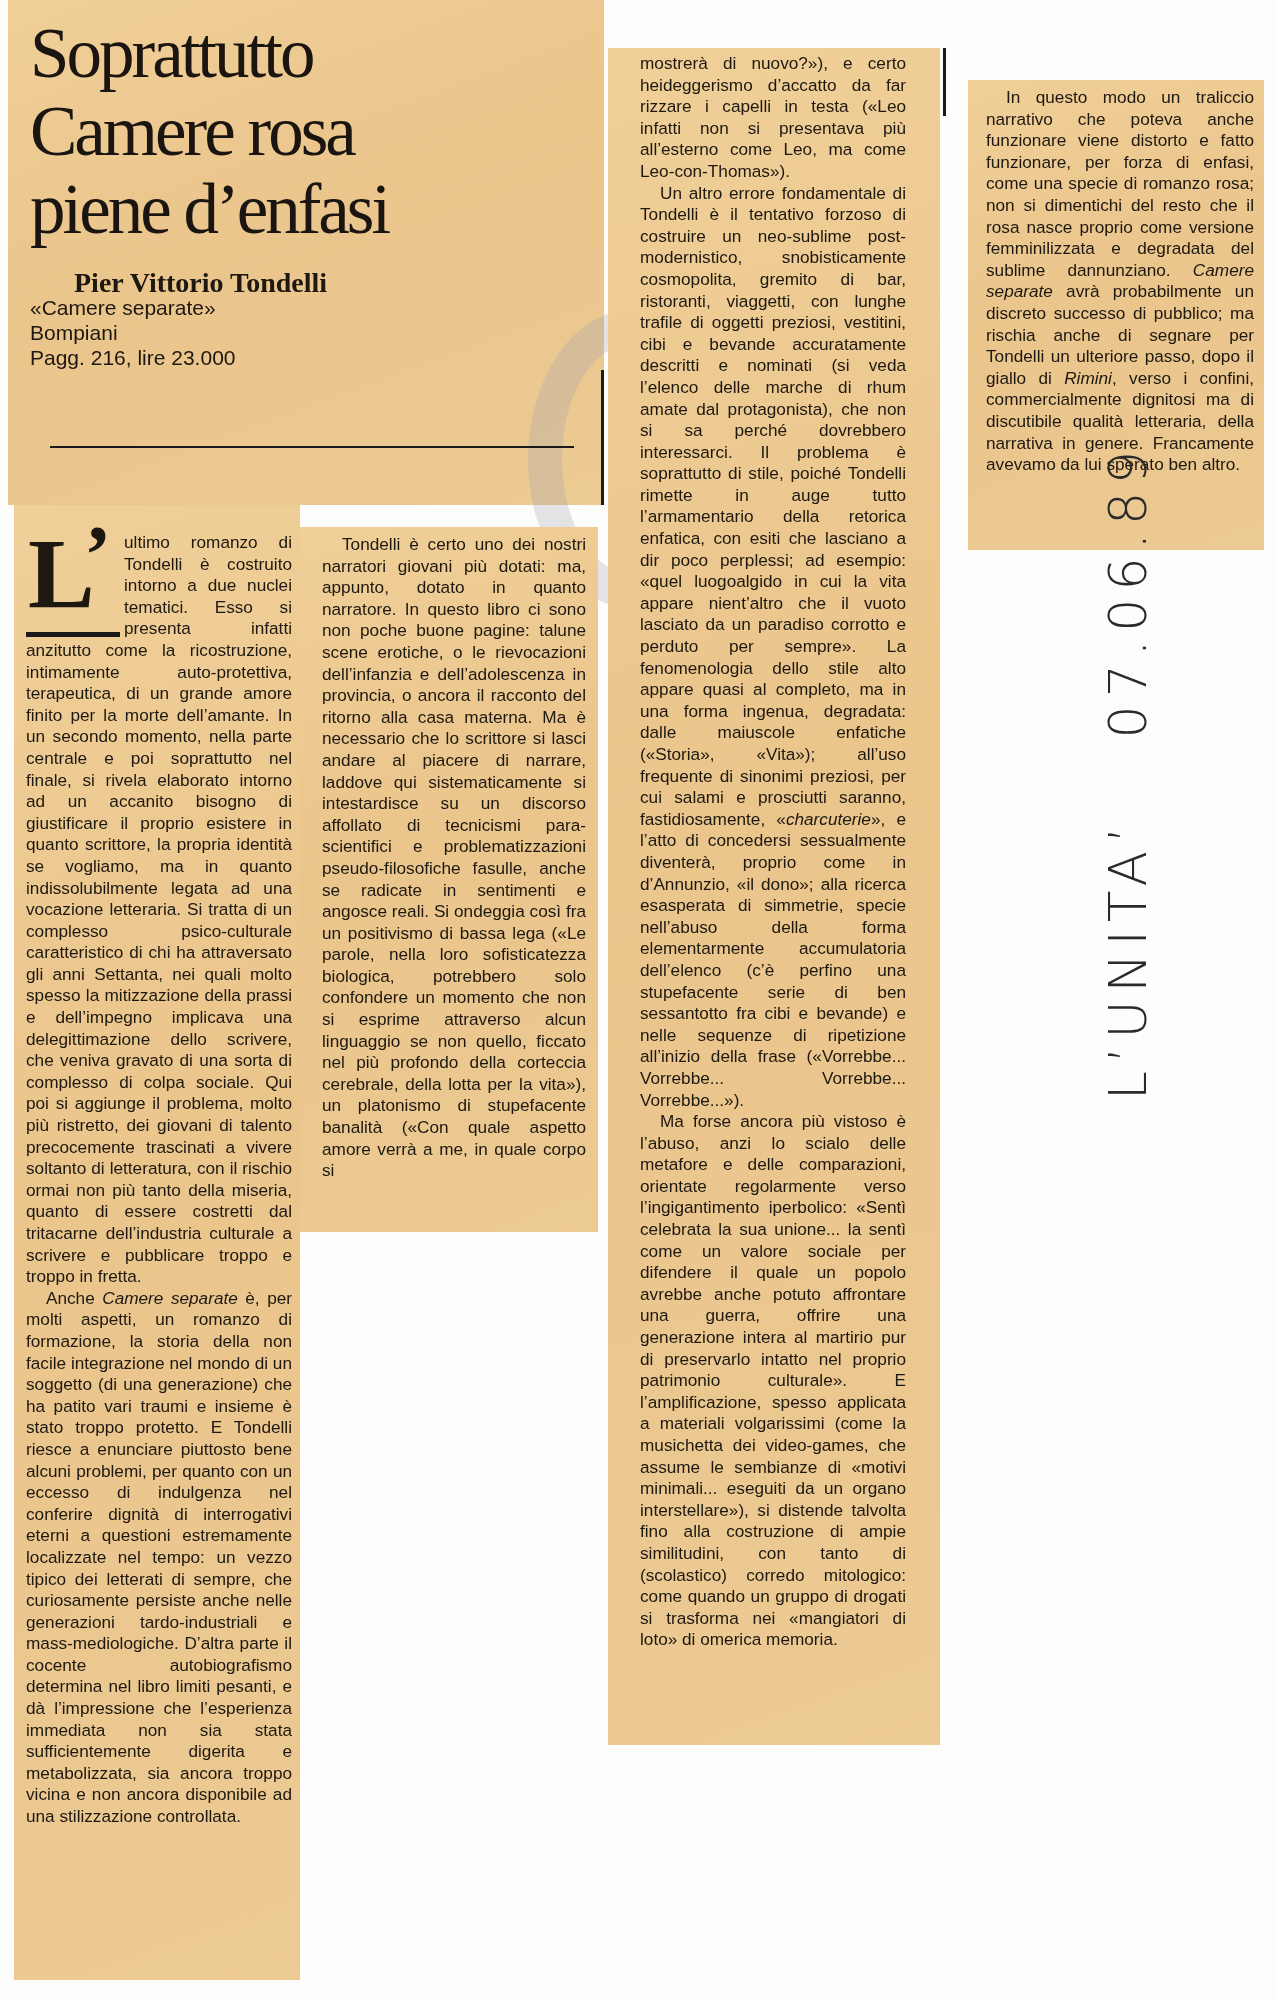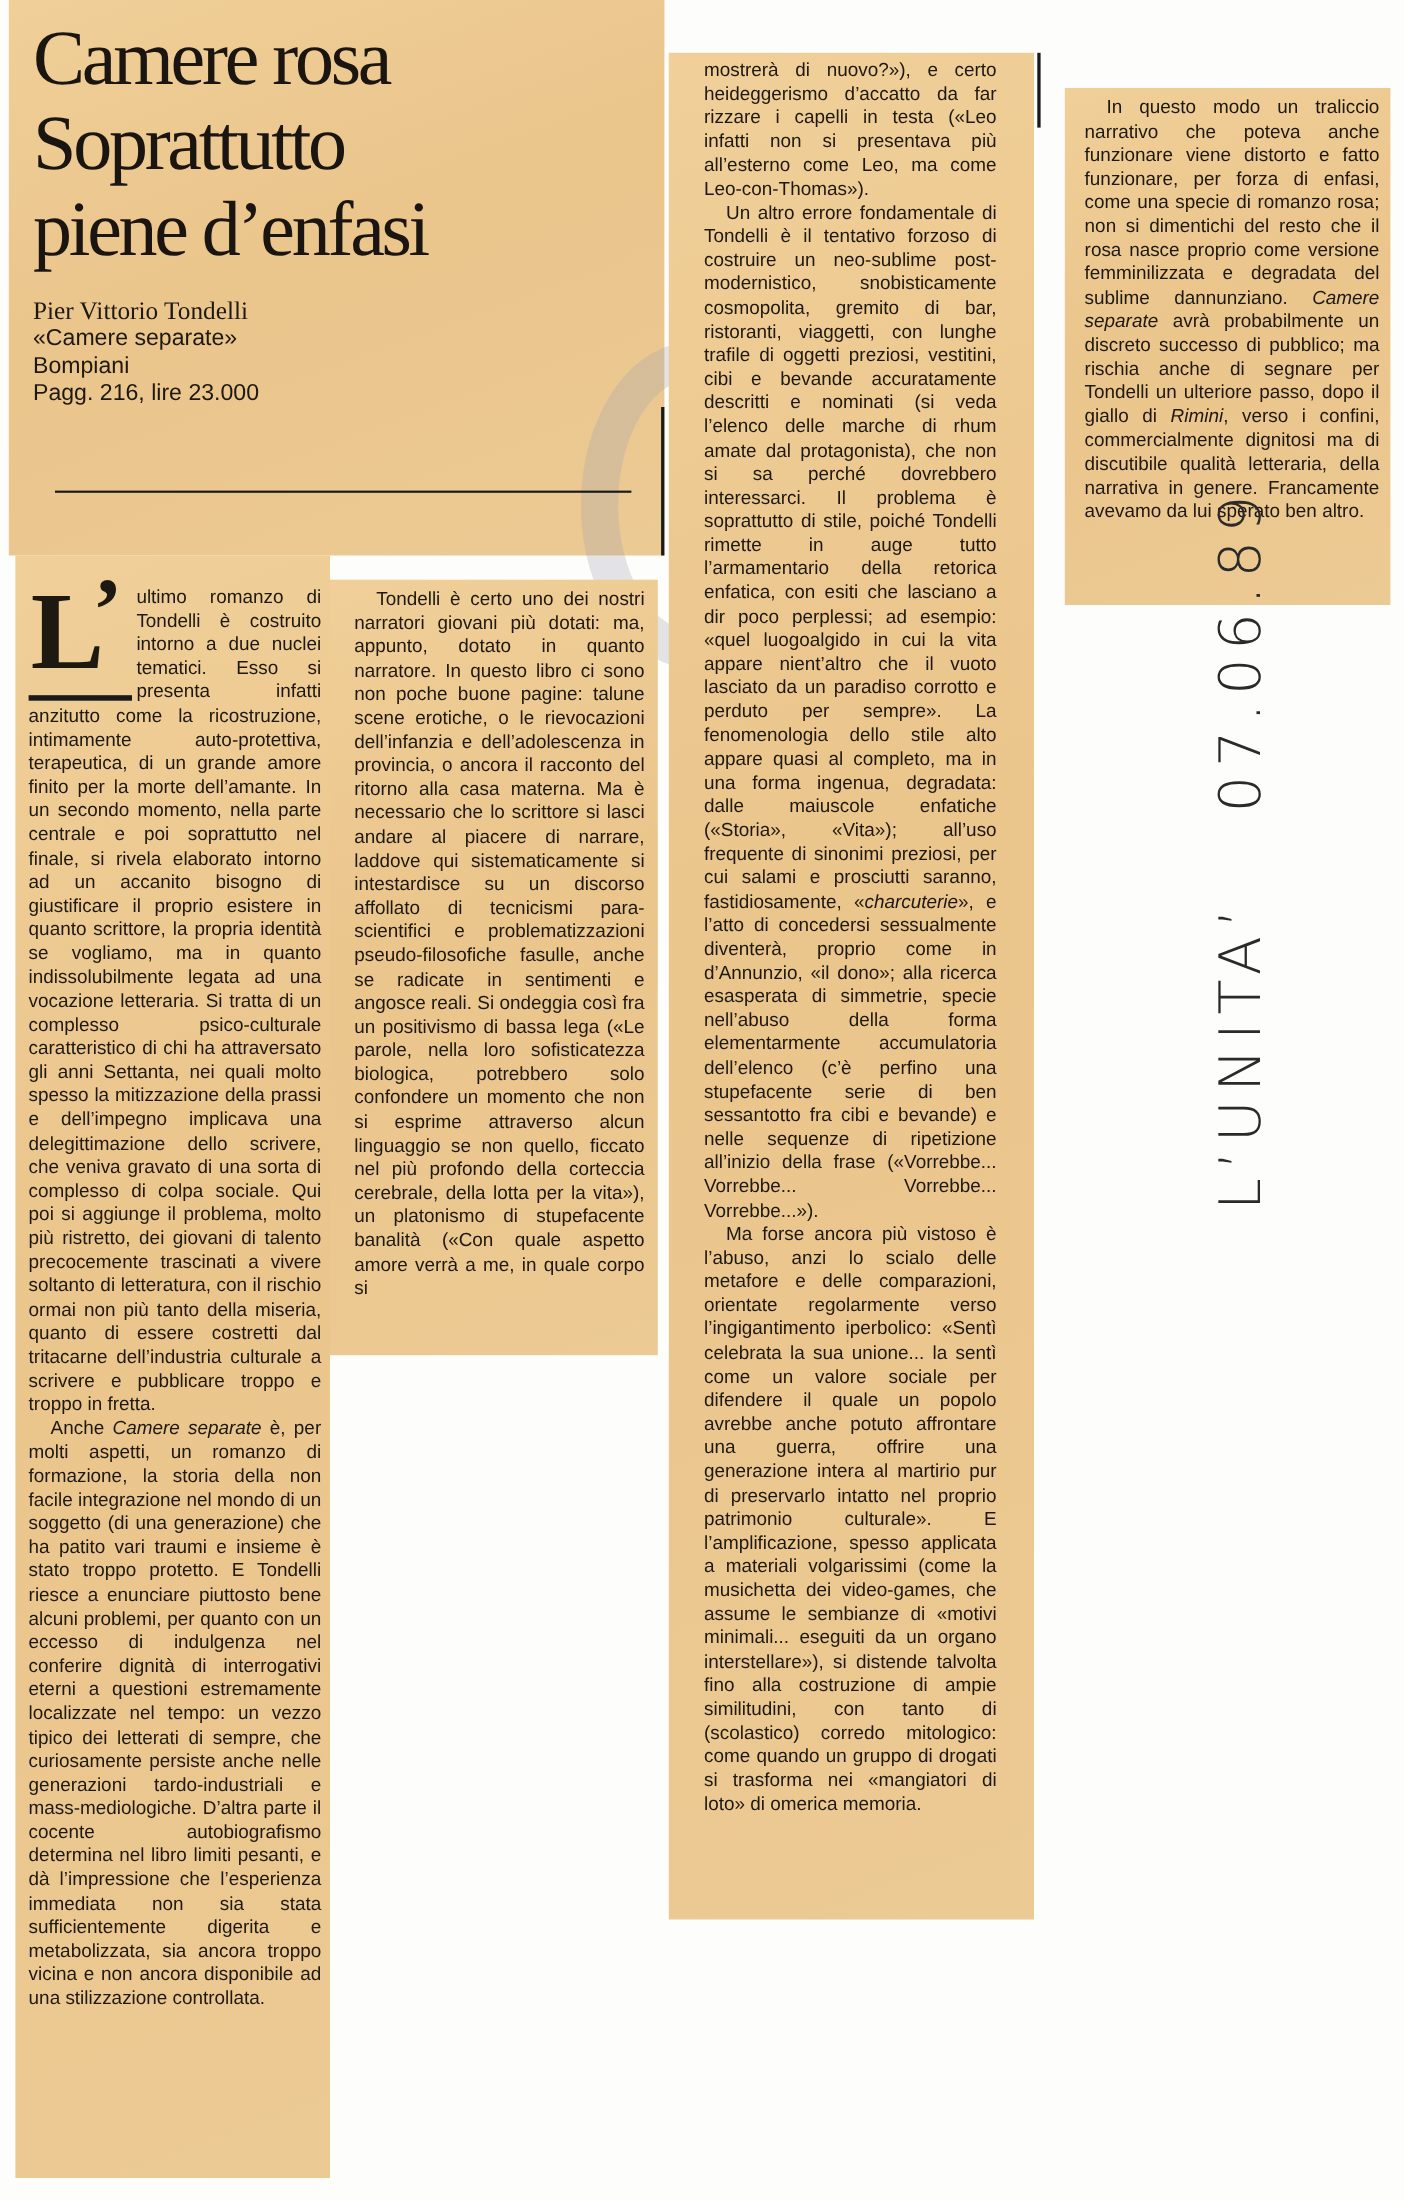--- a/index.html
+++ b/index.html
@@ -33,21 +33,21 @@
     font-family:"Liberation Serif", serif;
     font-size:71px; line-height:78px; letter-spacing:-3px;
     color:#1a1510; font-weight:normal; margin:0;
   }
   .headline span { display:block; }
   .book-info {
     position:absolute; left:22px; top:270px;
     font-family:"Liberation Sans", sans-serif;
     font-size:21px; line-height:25px; color:#1d1810;
   }
-  .book-info .author { font-family:"Liberation Serif", serif; font-weight:normal; font-size:23px; }
+  .book-info .author { font-family:"Liberation Serif", serif; font-weight:bold; font-size:28px;margin-left:44px; }
   .byline-rule { position:absolute; left:42px; top:446px; width:524px; height:2px; background:#1a1a1a; }
   .byline {
     position:absolute; left:42px; top:451px; width:524px; text-align:center;
     font-family:"Liberation Sans", sans-serif; font-weight:bold; font-size:19px; letter-spacing:0.3px;
   }
   .ghost-o {
     position:absolute; left:520px; top:310px; width:140px; height:230px;
     border:34px solid rgba(160,160,175,0.28); border-radius:50%; border-right-color:transparent;
   }
 
@@ -86,22 +86,22 @@
     color:#2a2a2a; white-space:nowrap; font-weight:200;
   }
   .handwritten .gap { display:inline-block; width:80px; }
 </style>
 </head>
 <body>
 
 <div class="paper" id="head-block">
   <div class="ghost-o"></div>
   <h1 class="headline">
+    <span>Soprattutto</span>
     <span>Camere rosa</span>
-    <span>Soprattutto</span>
     <span>piene d’enfasi</span>
   </h1>
   <div class="book-info">
     <div class="author">Pier Vittorio Tondelli</div>
     <div>«Camere separate»</div>
     <div>Bompiani</div>
     <div>Pagg. 216, lire 23.000</div>
   </div>
   <div class="byline-rule"></div>
   <div class="rule-right"></div>

